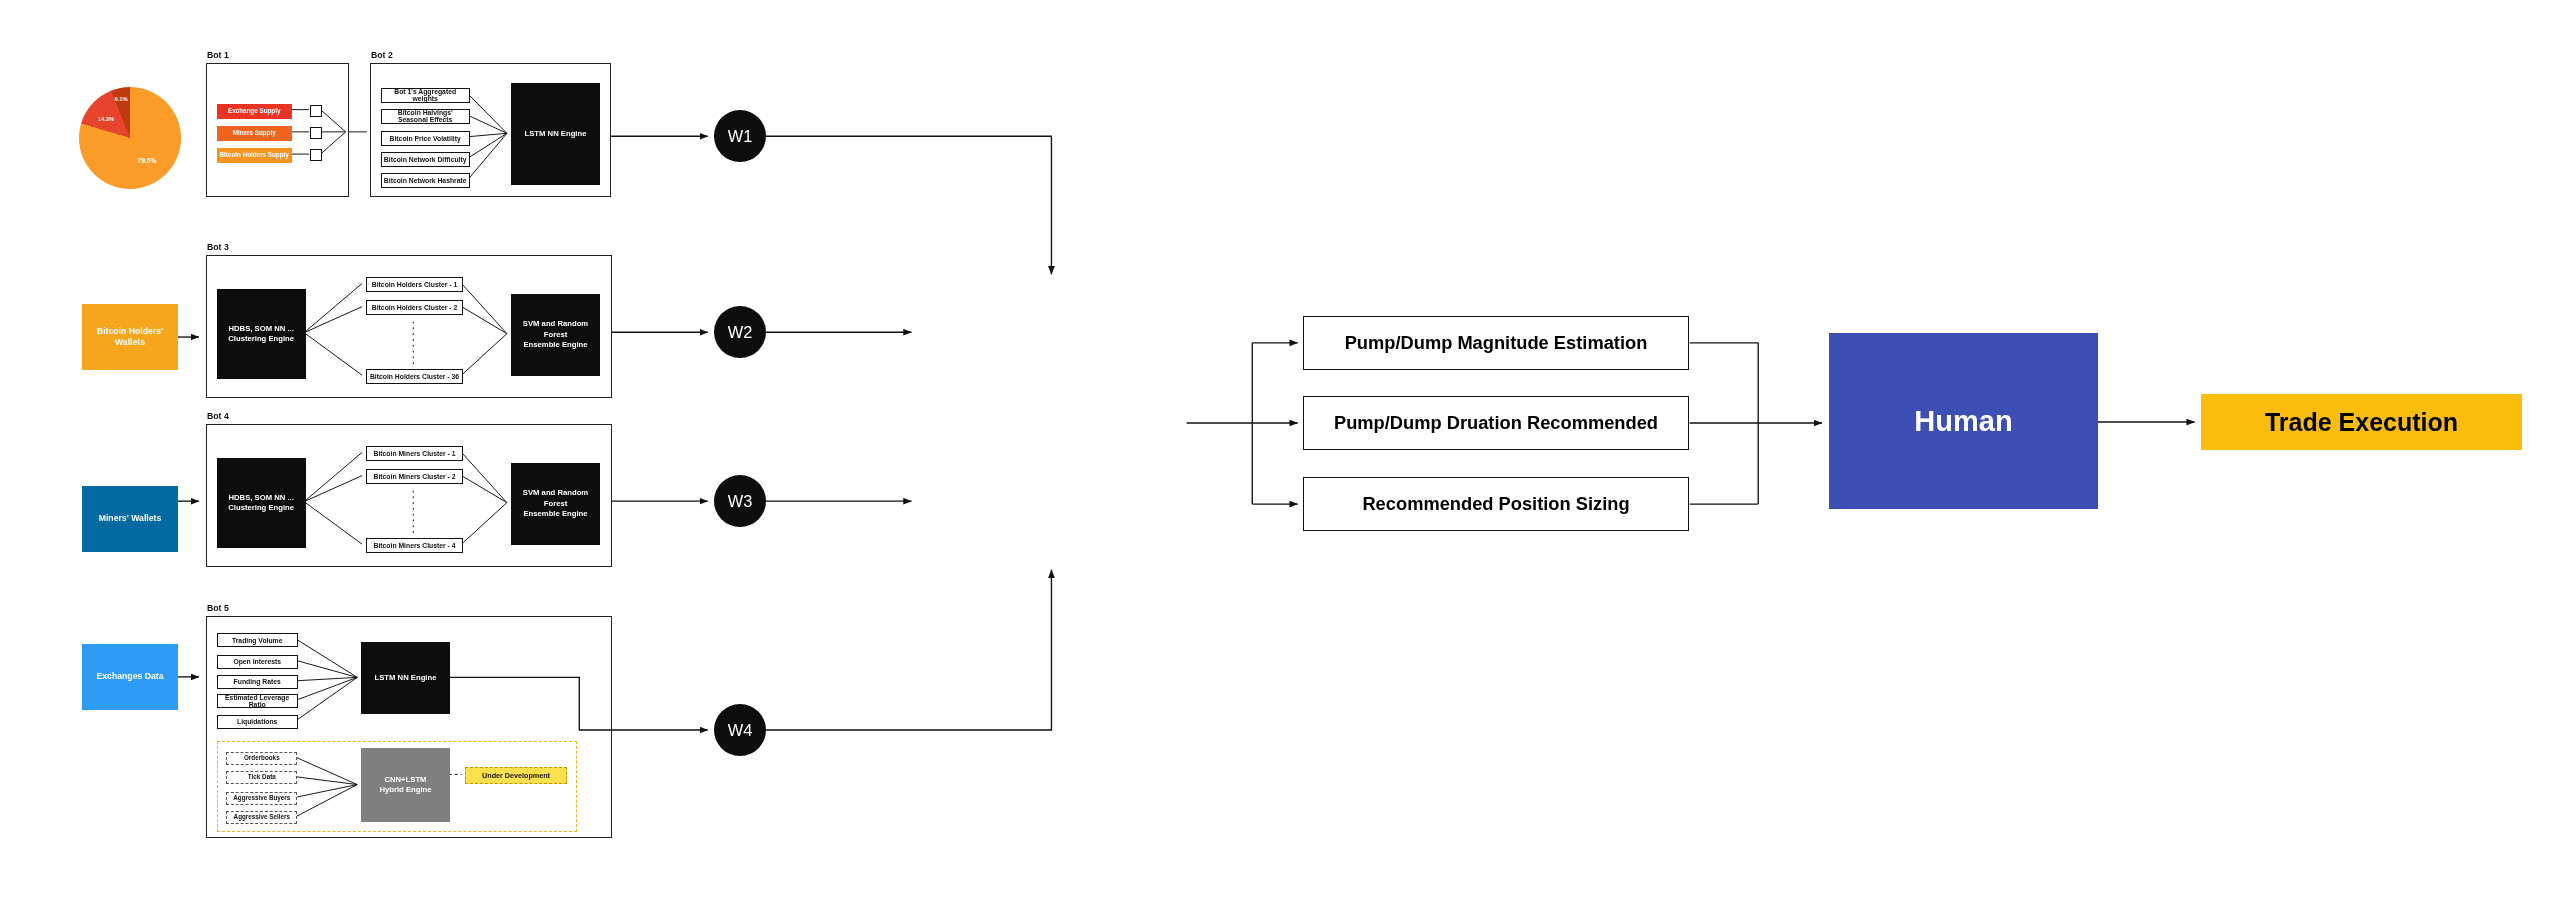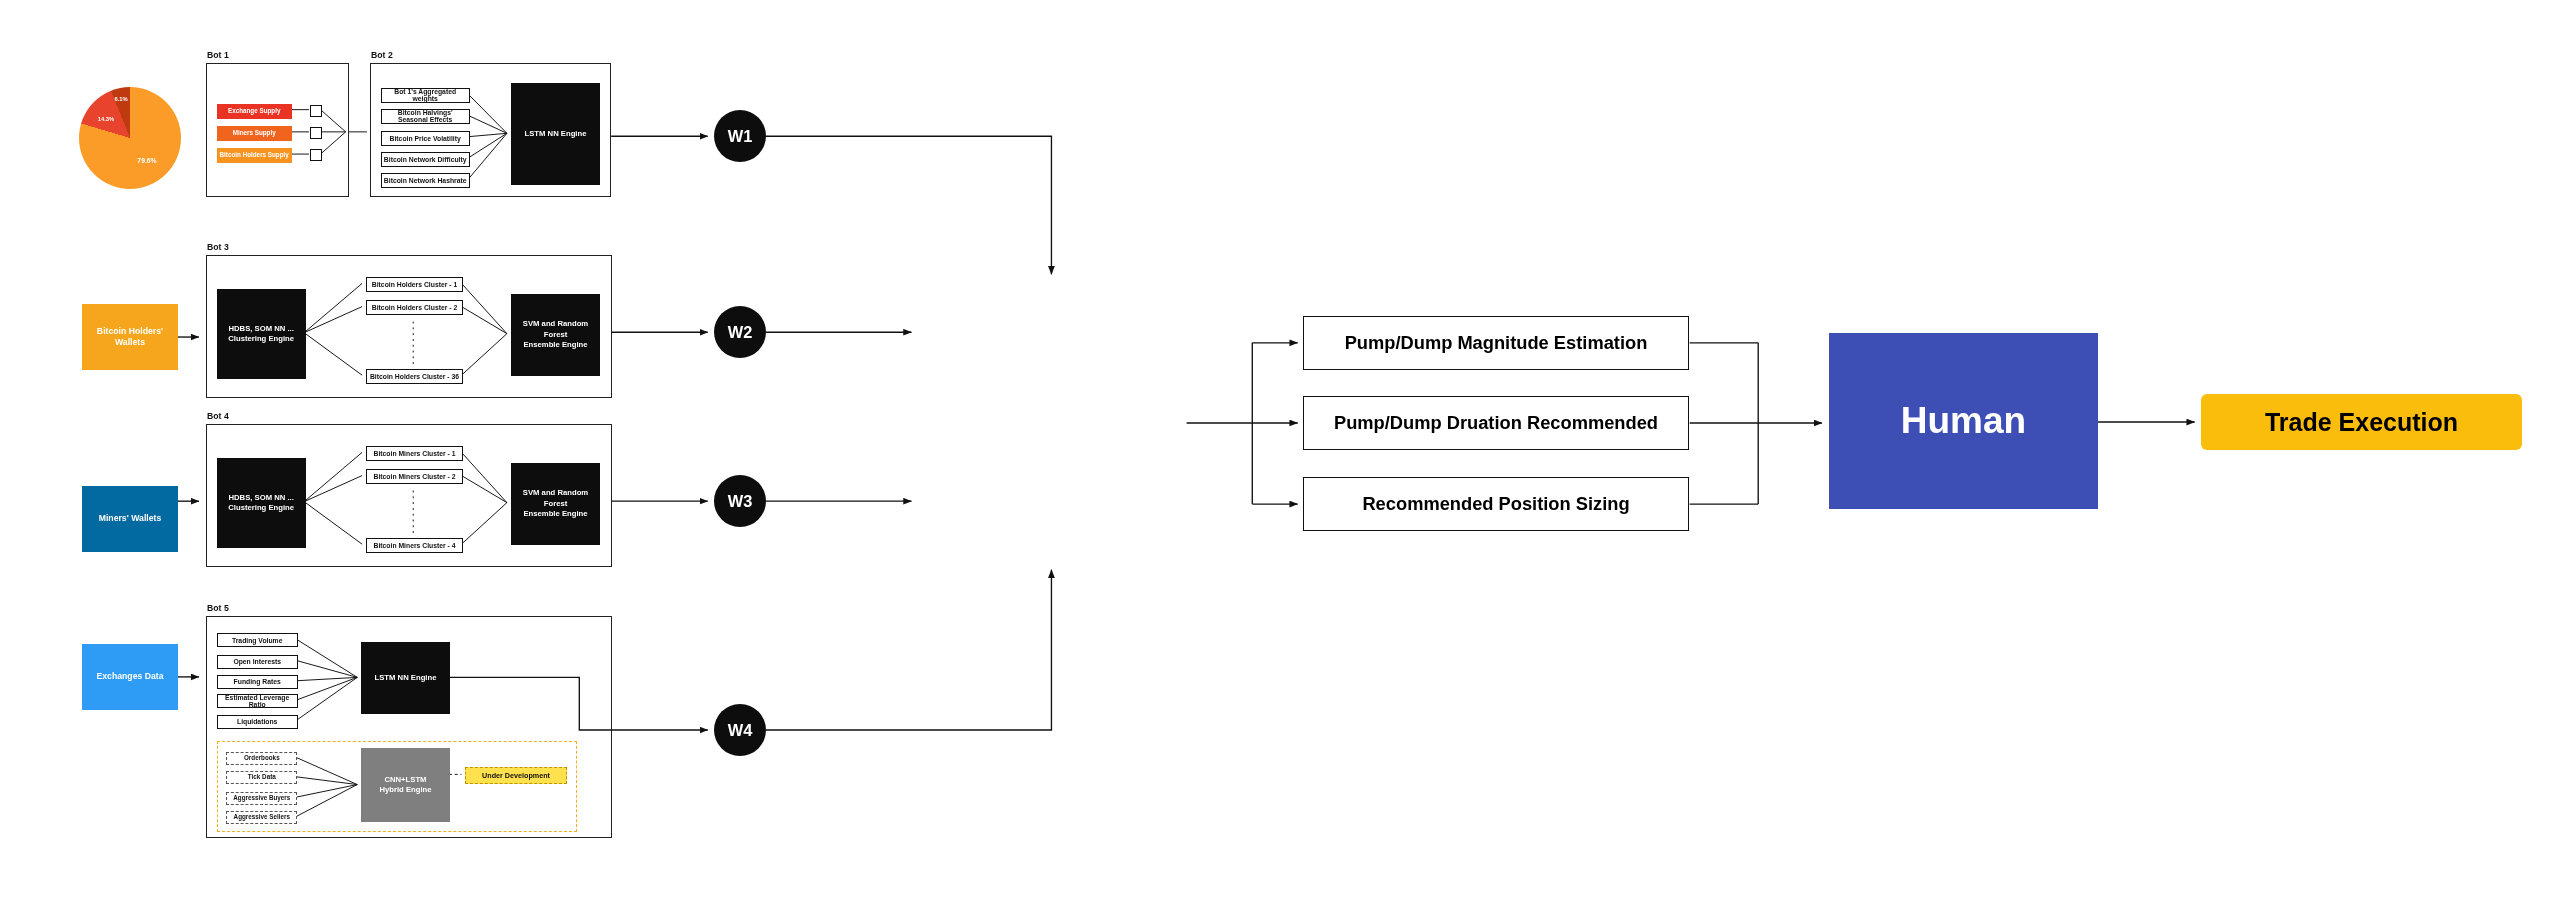--- a/index.html
+++ b/index.html
@@ -6,21 +6,21 @@
   body{background:#fff;font-family:"Liberation Sans",sans-serif}
   .canvas{position:relative;width:2576px;height:900px;background:#fff;overflow:hidden}
   .wires{position:absolute;left:0;top:0;width:2576px;height:900px;pointer-events:none}
   .group{position:absolute;border:1px solid #222;background:transparent}
   .bot-title{position:absolute;font-size:8.7px;font-weight:700;color:#111}
   .inbox{position:absolute;border:1px solid #111;background:#fff;display:flex;align-items:center;justify-content:center;text-align:center;font-size:6.8px;font-weight:700;line-height:1.05;padding:0 1.9px;color:#111}
   .cin{position:absolute;display:flex;align-items:center;justify-content:center;text-align:center;font-size:6.3px;font-weight:700;color:#fff;line-height:1.05;padding:0 1.9px}
   .sq{position:absolute;width:11.6px;height:11.6px;border:1px solid #111;background:#fff}
   .blackbox{position:absolute;background:#0d0d0d;color:#fff;display:flex;align-items:center;justify-content:center;text-align:center;font-size:7.7px;font-weight:700;line-height:1.35;white-space:pre-line;padding:0 3.9px}
   .graybox{background:#7f7f7f}
-  .wcircle{position:absolute;width:52px;height:52px;border-radius:50%;background:#0d0d0d;color:#fff;display:flex;align-items:center;justify-content:center;font-size:16.4px;font-weight:700}
+  .wcircle{position:absolute;width:52px;height:52px;border-radius:50%;background:#0d0d0d;color:#fff;display:flex;align-items:center;justify-content:center;font-size:16.4px;font-weight:400}
   .srcbox{position:absolute;display:flex;align-items:center;justify-content:center;text-align:center;color:#fff;font-size:8.7px;font-weight:700;line-height:1.3;padding:0 14px}
   .outbox{position:absolute;width:386px;height:54px;border:1.9px solid #111;background:#fff;display:flex;align-items:center;justify-content:center;font-size:18.3px;font-weight:700;color:#000;text-align:center}
   .bigbox{position:absolute;display:flex;align-items:center;justify-content:center;text-align:center;font-weight:700;white-space:pre-line}
   .dashregion{position:absolute;border:1.9px dashed #F2B01E;background:transparent}
   .dashbox{position:absolute;border:1px dashed #555;background:#fff;display:flex;align-items:center;justify-content:center;text-align:center;font-size:6.3px;font-weight:700;line-height:1.05;padding:0 1.9px;color:#111}
   .badge{position:absolute;background:#FFE14D;border:1px dashed #BD9400;display:flex;align-items:center;justify-content:center;font-size:7.2px;font-weight:700;color:#111}
   .pie{position:absolute;width:102px;height:102px;border-radius:50%}
   .pie-label{position:absolute;color:#fff;font-size:6.8px;font-weight:700;transform:translate(-50%,-50%)}
 </style>
 </head>
@@ -176,18 +176,18 @@
   <div class="wcircle" style="left:714px;top:110px">W1</div>
   <div class="wcircle" style="left:714px;top:306px">W2</div>
   <div class="wcircle" style="left:714px;top:475px">W3</div>
   <div class="wcircle" style="left:714px;top:704px">W4</div>
 
 
   <div class="outbox" style="left:1303px;top:316px">Pump/Dump Magnitude Estimation</div>
   <div class="outbox" style="left:1303px;top:396px">Pump/Dump Druation Recommended</div>
   <div class="outbox" style="left:1303px;top:477px">Recommended Position Sizing</div>
 
-  <div class="bigbox" style="left: 1829px; top: 333px; width: 269px; height: 176px; color: rgb(255, 255, 255); font-size: 37px; background: rgb(61, 78, 181);">Human</div>
+  <div class="bigbox" style="left: 1829px; top: 333px; width: 269px; height: 176px; color: rgb(255, 255, 255); font-size: 29px; background: rgb(61, 78, 181);">Human</div>
 
-  <div class="bigbox" style="left: 2201px; top: 394px; width: 321px; height: 56px; color: rgb(0, 0, 0); font-size: 25px; background: rgb(251, 189, 11); border-radius: 6px;">Trade Execution</div>
+  <div class="bigbox" style="left: 2201px; top: 394px; width: 321px; height: 56px; color: rgb(0, 0, 0); font-size: 25px; background: rgb(251, 189, 11);">Trade Execution</div>
 
 </div>
 
 
 </body></html>

